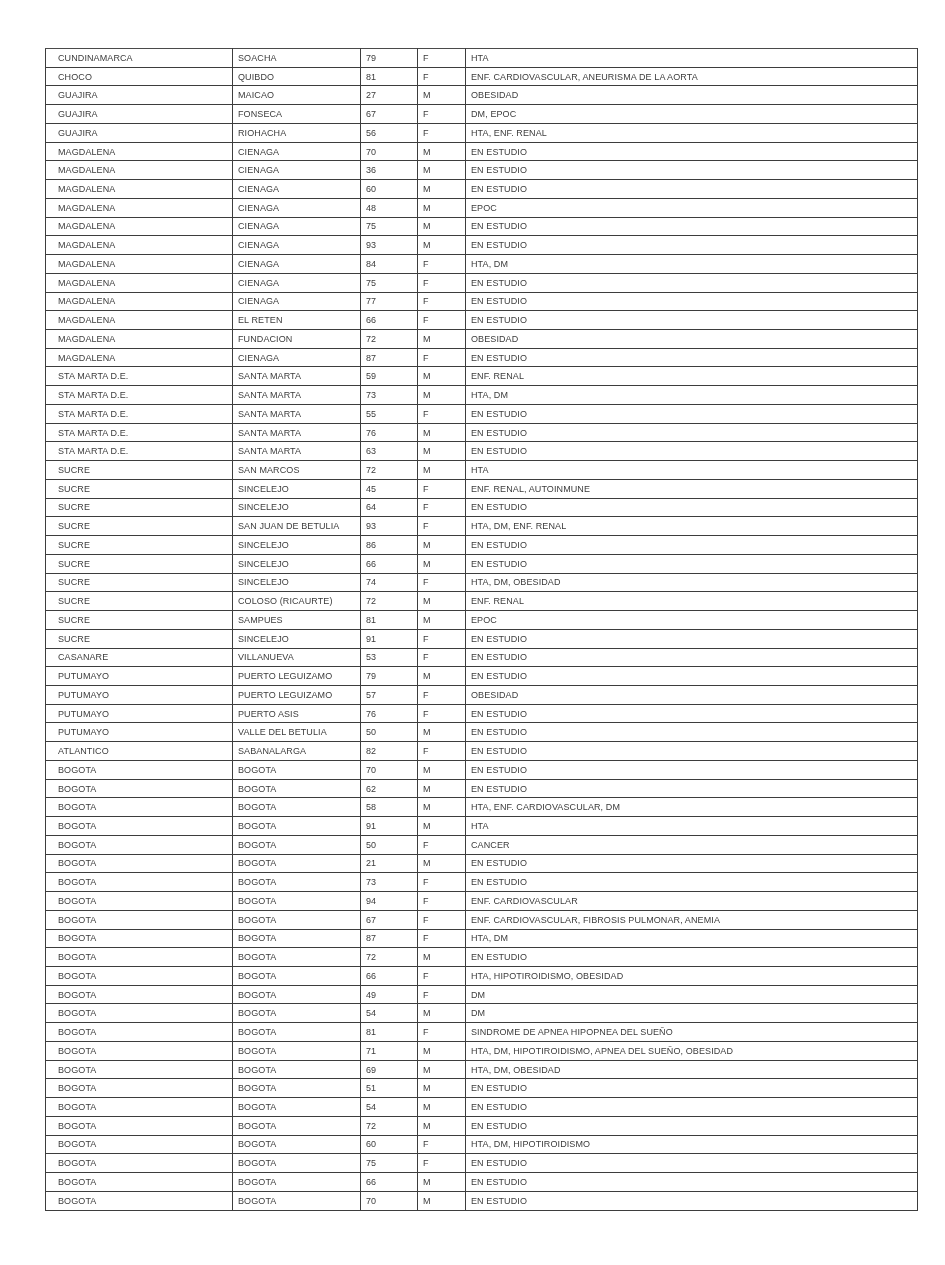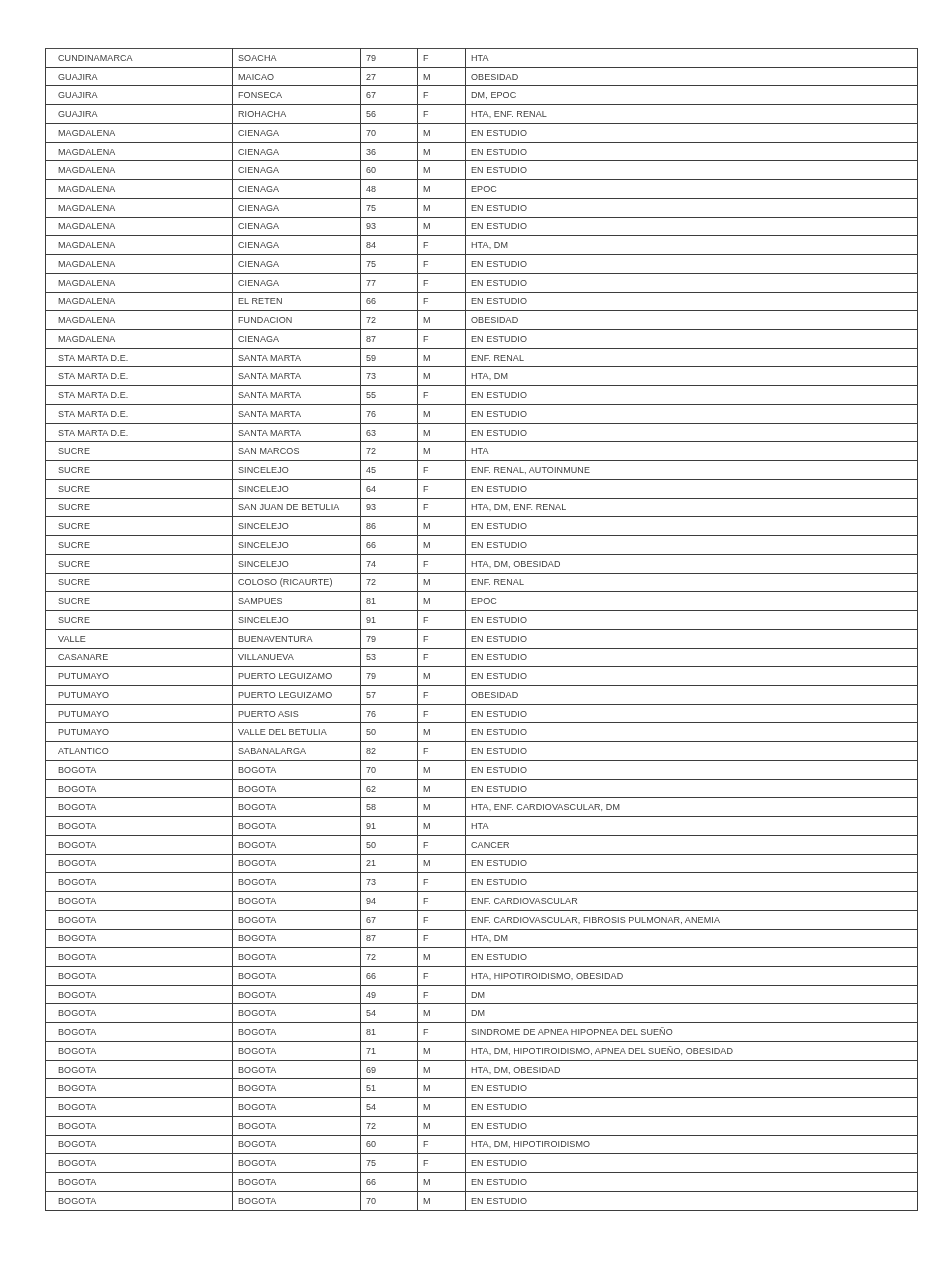--- a/index.html
+++ b/index.html
@@ -66,20 +66,27 @@
       </colgroup>
       <tbody>
           <tr>
             <td>CUNDINAMARCA</td>
             <td>SOACHA</td>
             <td>79</td>
             <td>F</td>
             <td>HTA</td>
           </tr>
           <tr>
+            <td>CHOCO</td>
+            <td>QUIBDO</td>
+            <td>81</td>
+            <td>F</td>
+            <td>ENF. CARDIOVASCULAR, ANEURISMA DE LA AORTA</td>
+          </tr>
+          <tr>
             <td>GUAJIRA</td>
             <td>MAICAO</td>
             <td>27</td>
             <td>M</td>
             <td>OBESIDAD</td>
           </tr>
           <tr>
             <td>GUAJIRA</td>
             <td>FONSECA</td>
             <td>67</td>
@@ -272,27 +279,20 @@
             <td>SUCRE</td>
             <td>SAMPUES</td>
             <td>81</td>
             <td>M</td>
             <td>EPOC</td>
           </tr>
           <tr>
             <td>SUCRE</td>
             <td>SINCELEJO</td>
             <td>91</td>
-            <td>F</td>
-            <td>EN ESTUDIO</td>
-          </tr>
-          <tr>
-            <td>VALLE</td>
-            <td>BUENAVENTURA</td>
-            <td>79</td>
             <td>F</td>
             <td>EN ESTUDIO</td>
           </tr>
           <tr>
             <td>CASANARE</td>
             <td>VILLANUEVA</td>
             <td>53</td>
             <td>F</td>
             <td>EN ESTUDIO</td>
           </tr>

